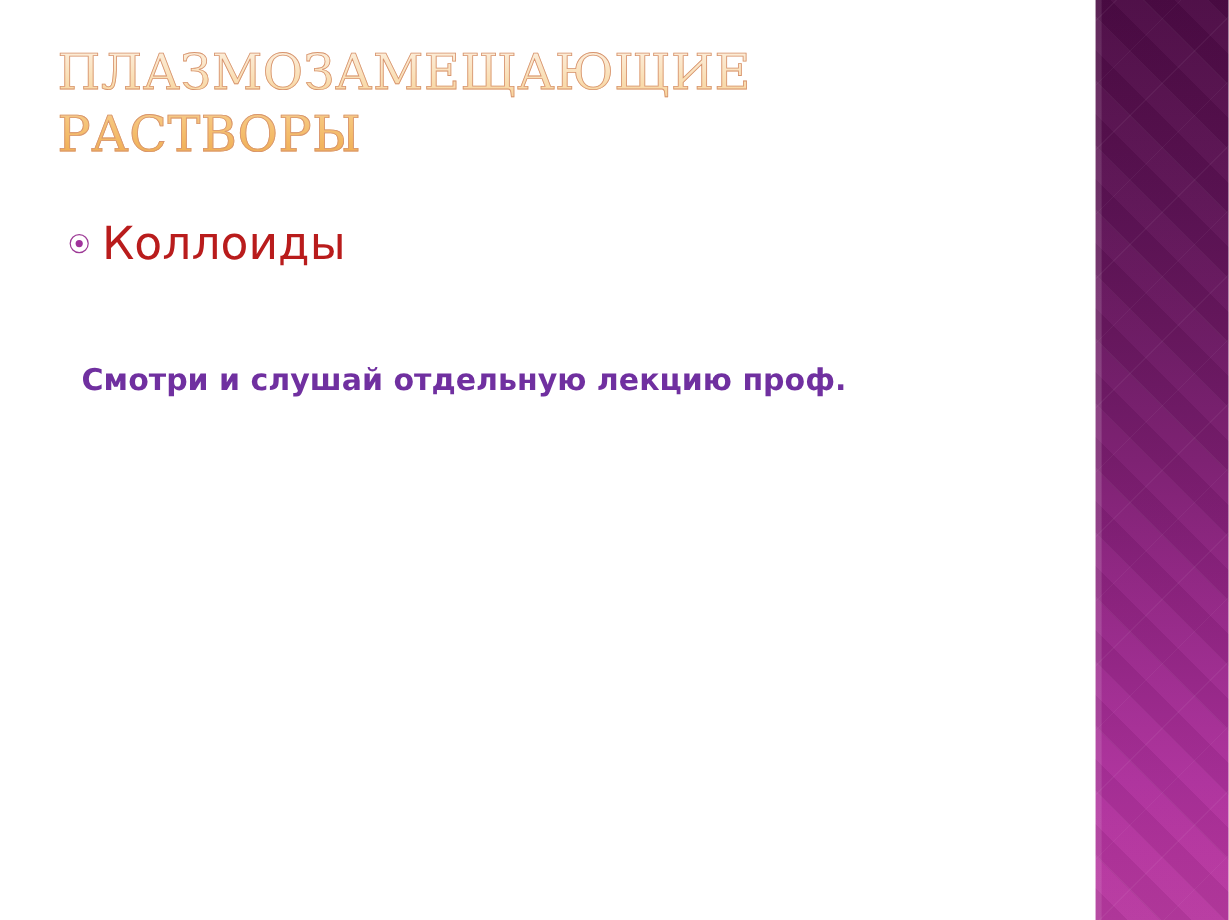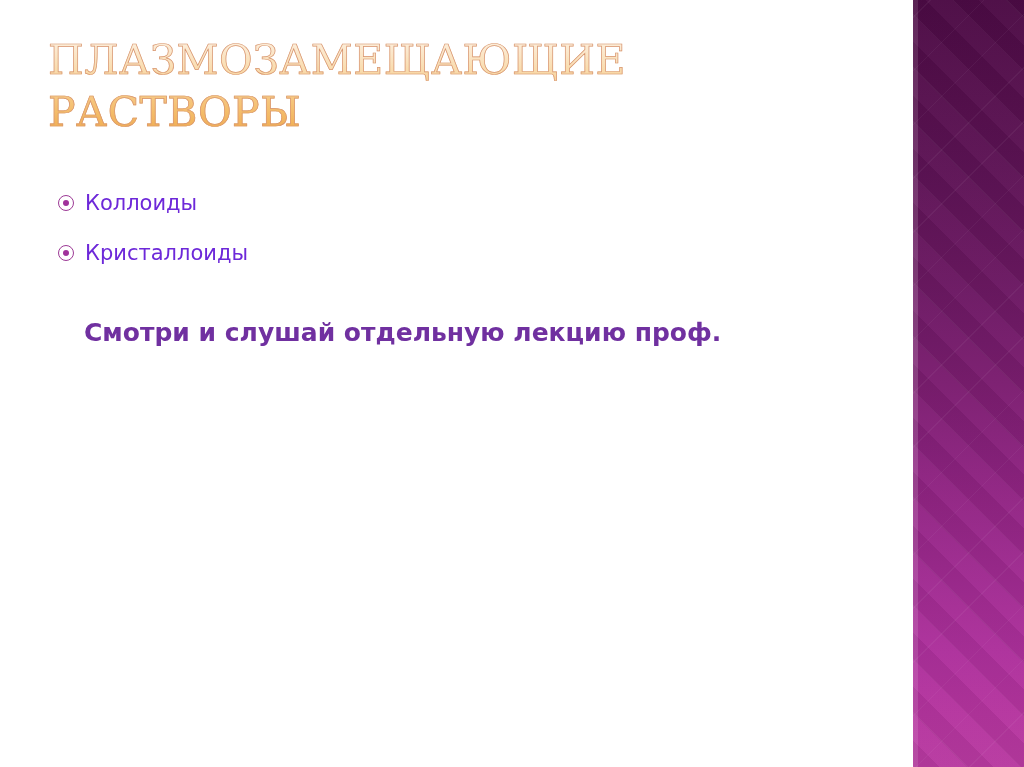--- a/index.html
+++ b/index.html
@@ -137,33 +137,33 @@
     left: 50%;
     top: 50%;
     transform: translate(-50%, -50%);
     width: 6px;
     height: 6px;
     border-radius: 50%;
     background: #a0329b;
   }
   .bullet-text {
     font-family: "DejaVu Sans", "Liberation Sans", sans-serif;
-    font-size: 21px;
+    font-size: 38px;
     line-height: 34px;
-    color: #6d28d9;
+    color: #b91c1c;
     white-space: nowrap;
   }
 
   
   #note-paragraph {
     position: absolute;
     left: 68px;
     top: 299px;
     width: 790px;
-    margin: 16px;
+    margin: 0;
     font-family: "DejaVu Sans", "Liberation Sans", sans-serif;
     font-size: 25px;
     line-height: 36px;
     font-weight: bold;
     color: #7030a0;
     text-indent: 0;
   }
   #note-paragraph .note-line-2 {
     display: block;
     padding-left: 20px;
@@ -179,23 +179,19 @@
     <div id="side-panel-edge"></div>
   </div>
 
   <h1 id="title">Плазмозамещающие растворы</h1>
 
   <ul id="bullet-list">
     <li class="bullet-item">
       <span class="bullet-marker"></span>
       <span class="bullet-text">Коллоиды</span>
     </li>
-    <li class="bullet-item">
-      <span class="bullet-marker"></span>
-      <span class="bullet-text">Кристаллоиды</span>
-    </li>
   </ul>
 
   <p id="note-paragraph">
     <span class="note-line-1">Смотри и слушай отдельную лекцию проф.</span>
   </p>
 
 </div>
 
 </body></html>

